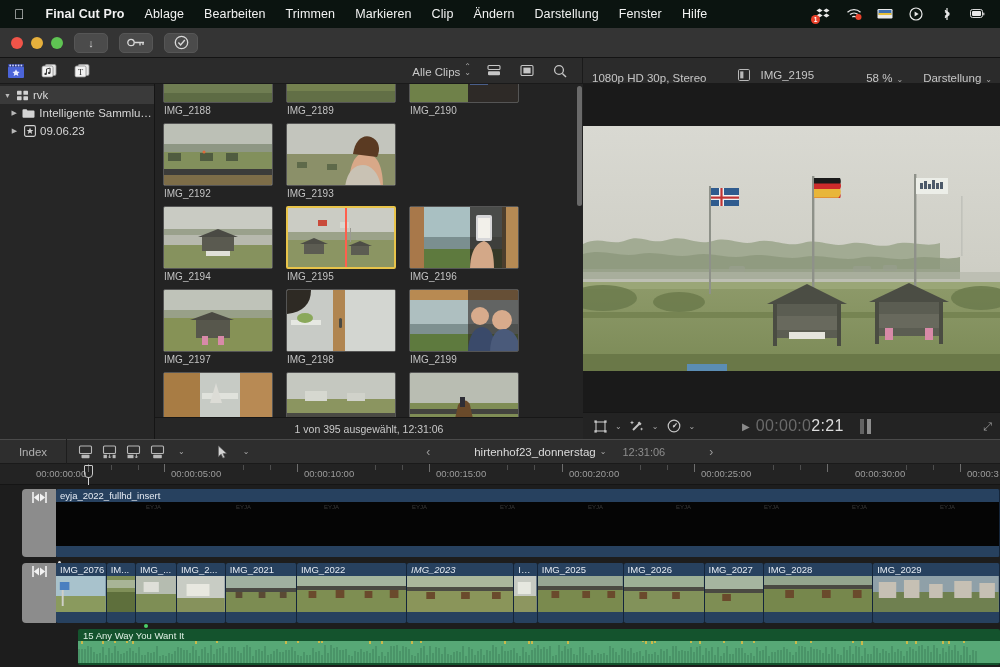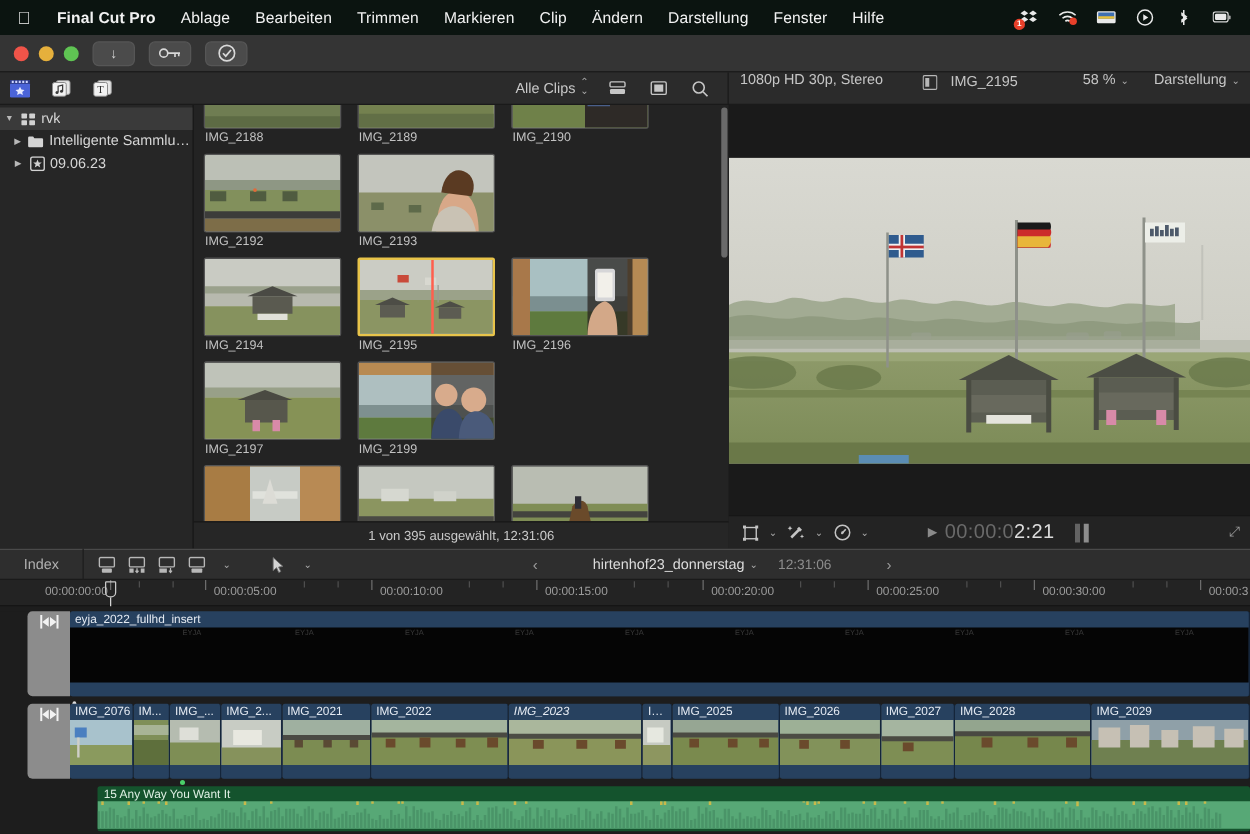--- a/index.html
+++ b/index.html
@@ -55,21 +55,21 @@
   .apptoolbar {
     position: absolute; top: 58px; left: 0; width: 1000px; height: 26px;
     background: #2b2b2b; border-bottom: 1px solid #1a1a1a;
     display: flex; align-items: center;
   }
   .tool-left { display: flex; align-items: center; gap: 13px; padding-left: 6px; }
   .ticon { width: 20px; height: 17px; display:flex; align-items:center; justify-content:center; }
   .ticon svg { display:block; }
   .tool-mid { flex: 1; display: flex; align-items: center; justify-content: flex-end; gap: 13px; padding-right: 12px; color: #c8c8c8; font-size: 11.5px; }
   .tool-right {
-    width: 418px; height: 26px; display: flex; align-items: flex-start;
+    width: 418px; height: 26px; display: flex; align-items: flex-end;
     border-left: 1px solid #1a1a1a;
     color: #c6c6c6; font-size: 11.5px; padding-left: 9px; gap: 0;
   }
   .chev { font-size: 8px; color: #aaa; margin-left: 4px; }
   .updown { display:inline-block; font-size: 8px; color:#aaa; margin-left:4px; line-height:.85; }
 
   
   .sidebar {
     position: absolute; top: 84px; left: 0; width: 155px; height: 355px;
     background: #262626; border-right: 1px solid #151515;
@@ -528,20 +528,35 @@
               <rect width="110" height="63" fill="#bfc3b9"></rect>
               <rect y="20" width="110" height="8" fill="#98a088"></rect>
               <rect y="28" width="110" height="35" fill="#869256"></rect>
               <path d="M26 30 48 22 70 30z" fill="#4a4a42"></path>
               <rect x="32" y="30" width="34" height="18" fill="#57574c"></rect>
               <rect x="38" y="46" width="6" height="9" fill="#d88aa8"></rect>
               <rect x="54" y="46" width="6" height="9" fill="#d88aa8"></rect>
             </svg>
           </div>
           <div class="cap">IMG_2197</div>
+        </div>
+        <div class="cell">
+          <div class="thumb">
+            <svg width="110" height="63" viewBox="0 0 110 63" preserveAspectRatio="none">
+              <rect width="110" height="63" fill="#cdd0cb"></rect>
+              <rect x="0" width="46" height="63" fill="#c8cbc6"></rect>
+              <rect x="46" width="12" height="63" fill="#b08550"></rect>
+              <rect x="58" width="52" height="63" fill="#d3d6d1"></rect>
+              <path d="M0 0h24c0 14-8 22-24 24z" fill="#2e2a24"></path>
+              <rect x="4" y="30" width="30" height="5" fill="#e6e8e2"></rect>
+              <ellipse cx="18" cy="28" rx="8" ry="5" fill="#8aa85a"></ellipse>
+              <rect x="52" y="28" width="3" height="10" rx="1.5" fill="#4a4a44"></rect>
+            </svg>
+          </div>
+          <div class="cap">IMG_2198</div>
         </div>
         <div class="cell">
           <div class="thumb">
             <svg width="110" height="63" viewBox="0 0 110 63" preserveAspectRatio="none">
               <rect width="110" height="63" fill="#aebfc0"></rect>
               <rect y="34" width="110" height="10" fill="#7e9090"></rect>
               <rect y="44" width="110" height="19" fill="#5e7a3e"></rect>
               <rect x="0" y="0" width="110" height="10" fill="#b88a52"></rect>
               <rect x="58" y="0" width="52" height="63" fill="#2e2824" opacity=".6"></rect>
               <circle cx="70" cy="26" r="9" fill="#d8ab8c"></circle>
@@ -805,21 +820,21 @@
       <span class="tick minor" style="left:534px;"></span>
       <span class="tick" style="left:562px;"></span>
       <span class="tick-label" style="left:569px;">00:00:20:00</span>
       <span class="tick minor" style="left:640px;"></span>
       <span class="tick minor" style="left:667px;"></span>
       <span class="tick" style="left:694px;"></span>
       <span class="tick-label" style="left:701px;">00:00:25:00</span>
       <span class="tick minor" style="left:773px;"></span>
       <span class="tick minor" style="left:800px;"></span>
       <span class="tick" style="left:827px;"></span>
-      <span class="tick-label" style="left:834px;">00:00:30:00</span>
+      <span class="tick-label" style="left:855px;">00:00:30:00</span>
       <span class="tick minor" style="left:906px;"></span>
       <span class="tick minor" style="left:933px;"></span>
       <span class="tick" style="left:960px;"></span>
       <span class="tick-label" style="left:967px;">00:00:3</span>
       <span class="playhead-head" style="left:84px;"></span>
       <span class="playhead-line" style="left:88px;height:7px;"></span>
     </div>
 
     <div class="tl-body">
 

